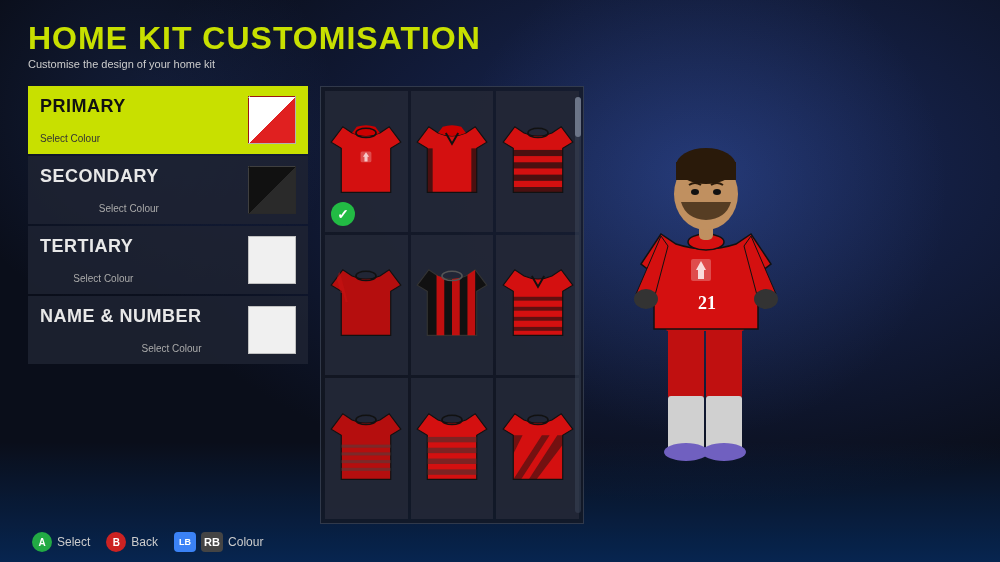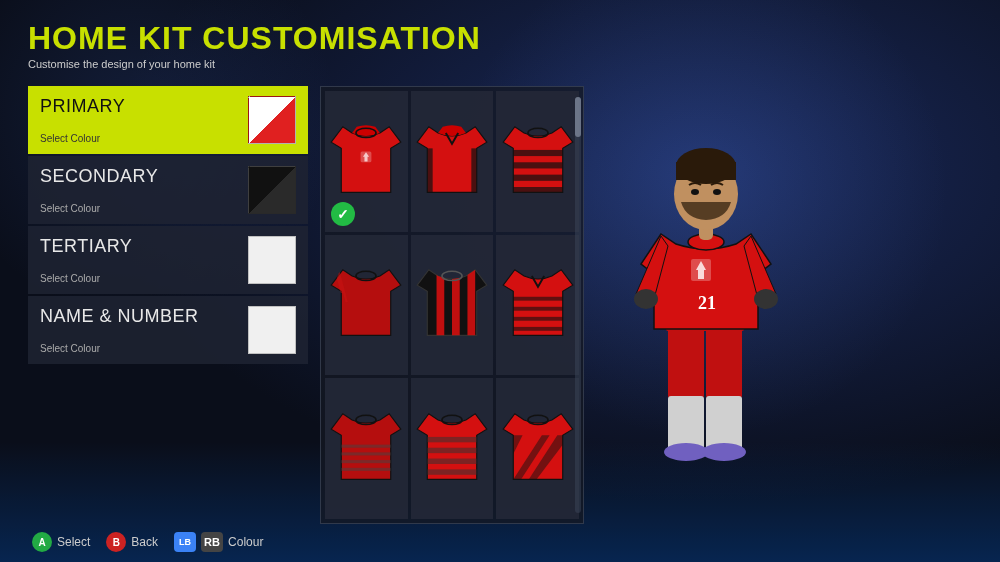--- a/index.html
+++ b/index.html
@@ -103,25 +103,26 @@
       cursor: pointer;
       border: none;
       width: 100%;
     }
     .colour-option.active {
       background: #c8e000;
     }
     .colour-option.inactive {
       background: rgba(30,35,50,0.85);
       margin-top: 2px;
+      text-align: right;
     }
     .colour-option-text {}
     .colour-option-label {
       font-size: 18px;
-      font-weight: 400;
+      font-weight: 700;
       text-transform: uppercase;
       letter-spacing: 0.5px;
       line-height: 1;
     }
     .colour-option.active .colour-option-label { color: #111; }
     .colour-option.inactive .colour-option-label { color: #e8e8e8; }
     .colour-option-sublabel {
       font-size: 10px;
       font-family: Arial, sans-serif;
       font-weight: normal;

